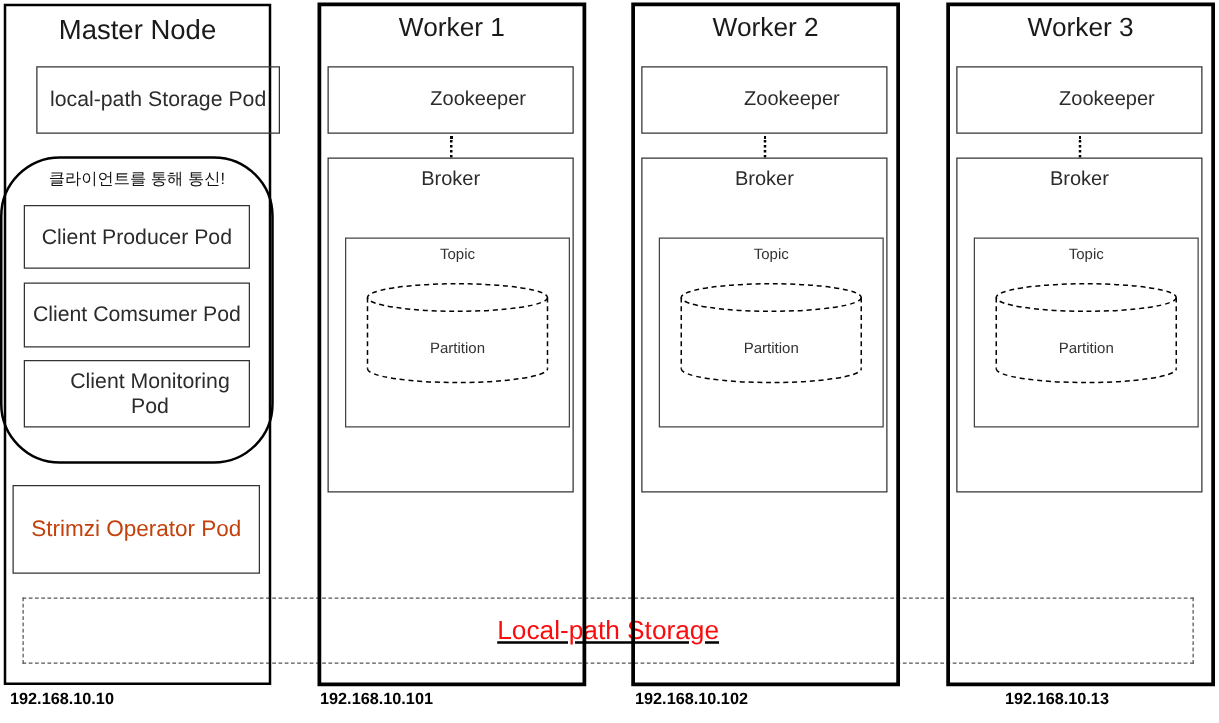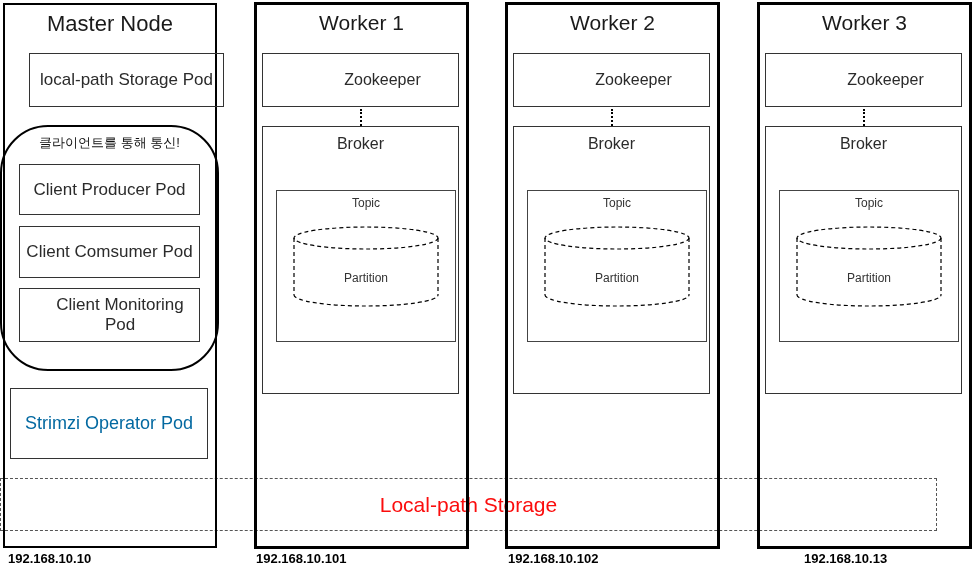--- a/index.html
+++ b/index.html
@@ -46,23 +46,23 @@
   .topic-label {
     position:absolute; top:5px; left:0; width:100%; text-align:center;
     font-size:12px; color:#333;
   }
   .cylinder { position:absolute; left:15px; top:34px; }
   .partition-label {
     position:absolute; top:80px; left:0; width:100%; text-align:center;
     font-size:12px; color:#333;
   }
   .storage-band {
-    position:absolute; left:0; top:478px; width:937px; height:53px;
+    position:absolute; left:18px; top:478px; width:937px; height:53px;
     border:1px dashed #555;
-    display:flex; align-items:center; justify-content:center;
+    display:flex; align-items:center; justify-content:center;text-decoration:underline;
   }
   .storage-band-label { font-size:21px; }
   .ip-label {
     position:absolute; top:551px; font-size:13px; font-weight:bold; color:#000;
   }
   .zk-box { left:5px; top:48px; width:197px; height:54px; font-size:16px;padding-left:44px; }
 </style>
 </head>
 <body>
 
@@ -87,21 +87,21 @@
       </div>
       <div class="inner-box" style="left:17px; top:99px; width:181px; height:52px;">
         <span>Client Comsumer Pod</span>
       </div>
       <div class="inner-box" style="left:17px; top:161px; width:181px; height:54px;padding-left:21px;">
         <span>Client Monitoring Pod</span>
       </div>
     </div>
 
     <div class="inner-box" style="left:5px; top:383px; width:198px; height:71px; font-size:18px;">
-      <span id="strimzi-label" style="color: #0369a1;">Strimzi Operator Pod</span>
+      <span id="strimzi-label" style="color: #c2410c;">Strimzi Operator Pod</span>
     </div>
   </div>
 
   <div class="node worker" style="left:254px; top:2px; width:215px; height:547px;">
     <div class="node-title">Worker 1</div>
     <div class="inner-box zk-box">
       <span>Zookeeper</span>
     </div>
     <div class="dotted-link" style="left:103px; top:104px; height:17px;"></div>
     <div class="broker-box" style="left:5px; top:121px; width:197px; height:268px;">

